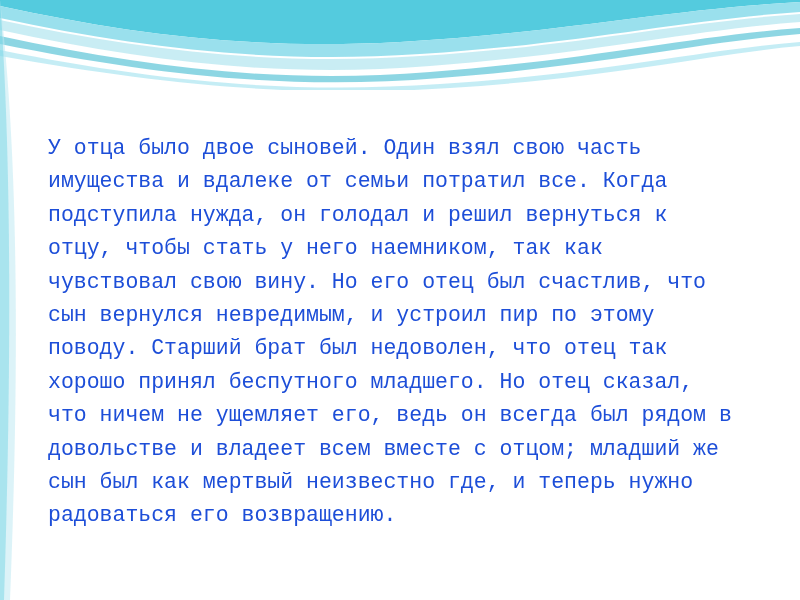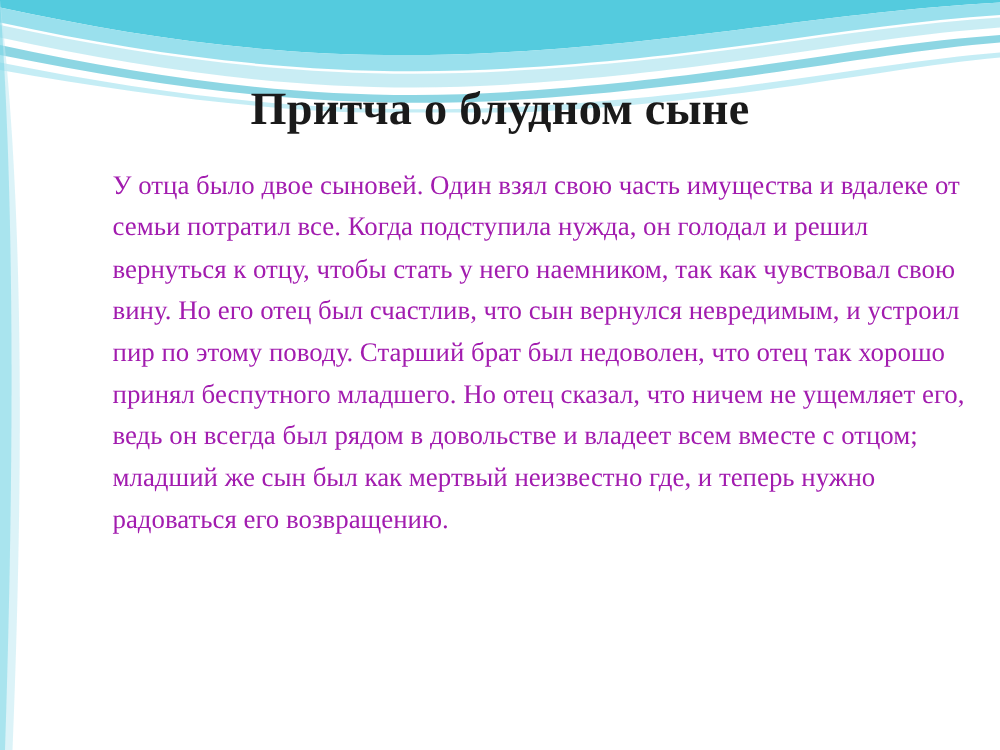--- a/index.html
+++ b/index.html
@@ -46,43 +46,41 @@
     font-size: 37px;
     font-weight: bold;
     color: #1a1a1a;
     letter-spacing: 0.2px;
   }
   .body-text {
     position: absolute;
     top: 132px;
     left: 48px;
     width: 690px;
-    font-family: Liberation Serif, serif;
+    font-family: Liberation Mono, monospace;
     font-size: 21.5px;
     line-height: 33.4px;
-    color: #a21caf;
+    color: #1d4ed8;
     text-align: left;
-    margin-left: 42px;
   }
 </style>
 </head>
 <body>
 
 <div class="slide">
 
   <svg class="decor-top" viewBox="0 0 800 90" preserveAspectRatio="none">
     <path d="M0,6 C130,34 250,50 400,42 C560,33 660,10 800,2 L800,0 L0,0 Z" fill="#4BC8DC" opacity="0.95"></path>
     <path d="M0,18 C140,48 270,64 420,54 C580,44 680,20 800,12 L800,2 C660,10 560,33 400,42 C250,50 130,34 0,6 Z" fill="#8FDDEB" opacity="0.9"></path>
     <path d="M0,30 C150,62 280,78 430,66 C590,54 690,30 800,22 L800,14 C680,22 580,46 420,56 C270,66 140,50 0,20 Z" fill="#BFEAF2" opacity="0.85"></path>
     <path d="M0,44 C160,76 290,90 440,78 C600,66 700,42 800,34 L800,28 C690,36 590,60 430,72 C280,84 150,68 0,36 Z" fill="#2FB4CC" opacity="0.55"></path>
     <path d="M0,56 C170,86 300,98 450,88 C610,78 710,54 800,46 L800,42 C700,50 600,74 440,84 C290,94 160,82 0,50 Z" fill="#7FD8E8" opacity="0.45"></path>
   </svg>
 
   <svg class="decor-left" viewBox="0 0 60 600" preserveAspectRatio="none">
     <path d="M0,0 C14,120 22,300 10,600 L0,600 Z" fill="#BFEAF2" opacity="0.55"></path>
     <path d="M0,0 C8,110 14,290 4,600 L0,600 Z" fill="#4BC8DC" opacity="0.35"></path>
   </svg>
 
-  <div class="title">Притча о блудном сыне</div>
 
   <div class="body-text">У отца было двое сыновей. Один взял свою часть имущества и вдалеке от семьи потратил все. Когда подступила нужда, он голодал и решил вернуться к отцу, чтобы стать у него наемником, так как чувствовал свою вину. Но его отец был счастлив, что сын вернулся невредимым, и устроил пир по этому поводу. Старший брат был недоволен, что отец так хорошо принял беспутного младшего. Но отец сказал, что ничем не ущемляет его, ведь он всегда был рядом в довольстве и владеет всем вместе с отцом; младший же сын был как мертвый неизвестно где, и теперь нужно радоваться его возвращению.</div>
 
 </div>
 
 </body></html>

